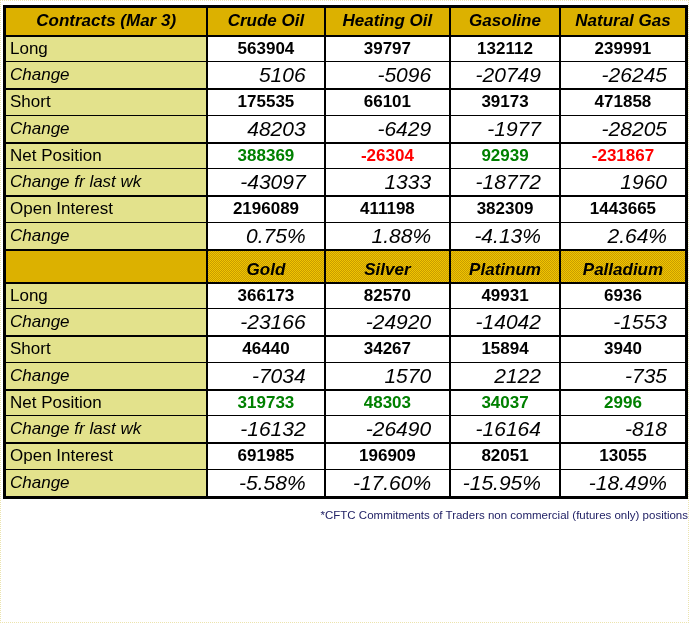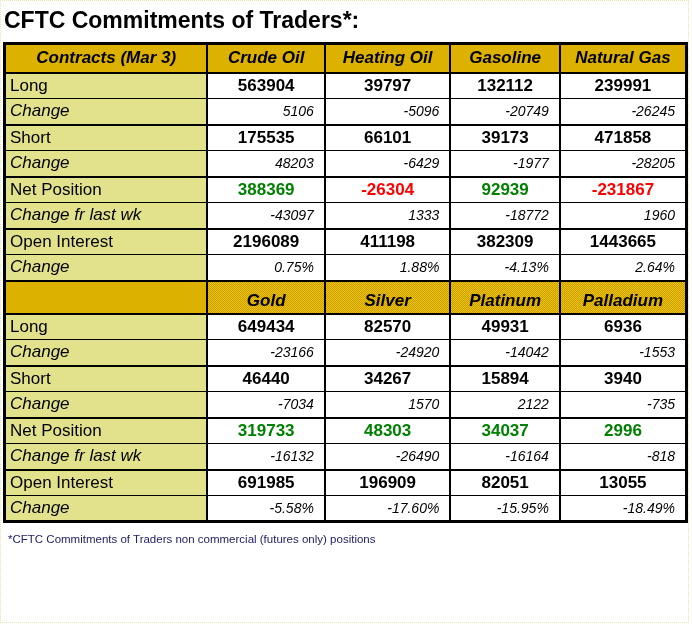--- a/index.html
+++ b/index.html
@@ -34,32 +34,31 @@
     font-weight:bold; text-align:center; border-bottom-width:2px;font-style:italic;
   }
   td.lbl {
     background-color:#e4e28c;
     background-image:repeating-conic-gradient(var(--paleA) 0% 25%, var(--paleB) 0% 50%);
     background-size:2px 2px;
     font-weight:normal;
   }
   tr.value td.val, tr.net td.val { font-weight:bold; text-align:center;margin-top:14px; }
   tr.change td.lbl { font-style:italic; padding-right:6px; }
-  tr.change td.val { font-style:italic; font-weight:normal; text-align:right; font-size:14px; padding-right:10px; }
+  tr.change td.val { font-style:italic; font-weight:normal; text-align:right; font-size:21px; padding-right:18px; }
   tr.change td { border-bottom-width:2px; }
   td.pos { color:var(--pos); }
   td.neg { color:var(--neg); }
   .source { font-size:15px; color:#222; margin:18px 0 0 8px; }
-  .footnote { font-size:11.5px; color:var(--fncol); margin:10px 0 0 6px; }
+  .footnote { font-size:11.5px; color:var(--fncol); margin:10px 0 0 6px;text-align:right; }
 </style>
 </head>
 <body>
 
 <div class="page">
-  <div class="title">CFTC Commitments of Traders*:</div>
 
   <table>
     <colgroup>
       <col class="c0">
         <col class="c1">
         <col class="c2">
         <col class="c3">
         <col class="c4">
     </colgroup>
     <tbody>
@@ -130,21 +129,21 @@
     <tbody>
         <tr class="header tall">
           <th></th>
           <th>Gold</th>
           <th>Silver</th>
           <th>Platinum</th>
           <th>Palladium</th>
         </tr>
         <tr class="value">
           <td class="lbl">Long</td>
-          <td class="val">649434</td>
+          <td class="val">366173</td>
           <td class="val">82570</td>
           <td class="val">49931</td>
           <td class="val">6936</td>
         </tr>
         <tr class="change">
           <td class="lbl">Change</td>
           <td class="val">-23166</td>
           <td class="val">-24920</td>
           <td class="val">-14042</td>
           <td class="val">-1553</td>

